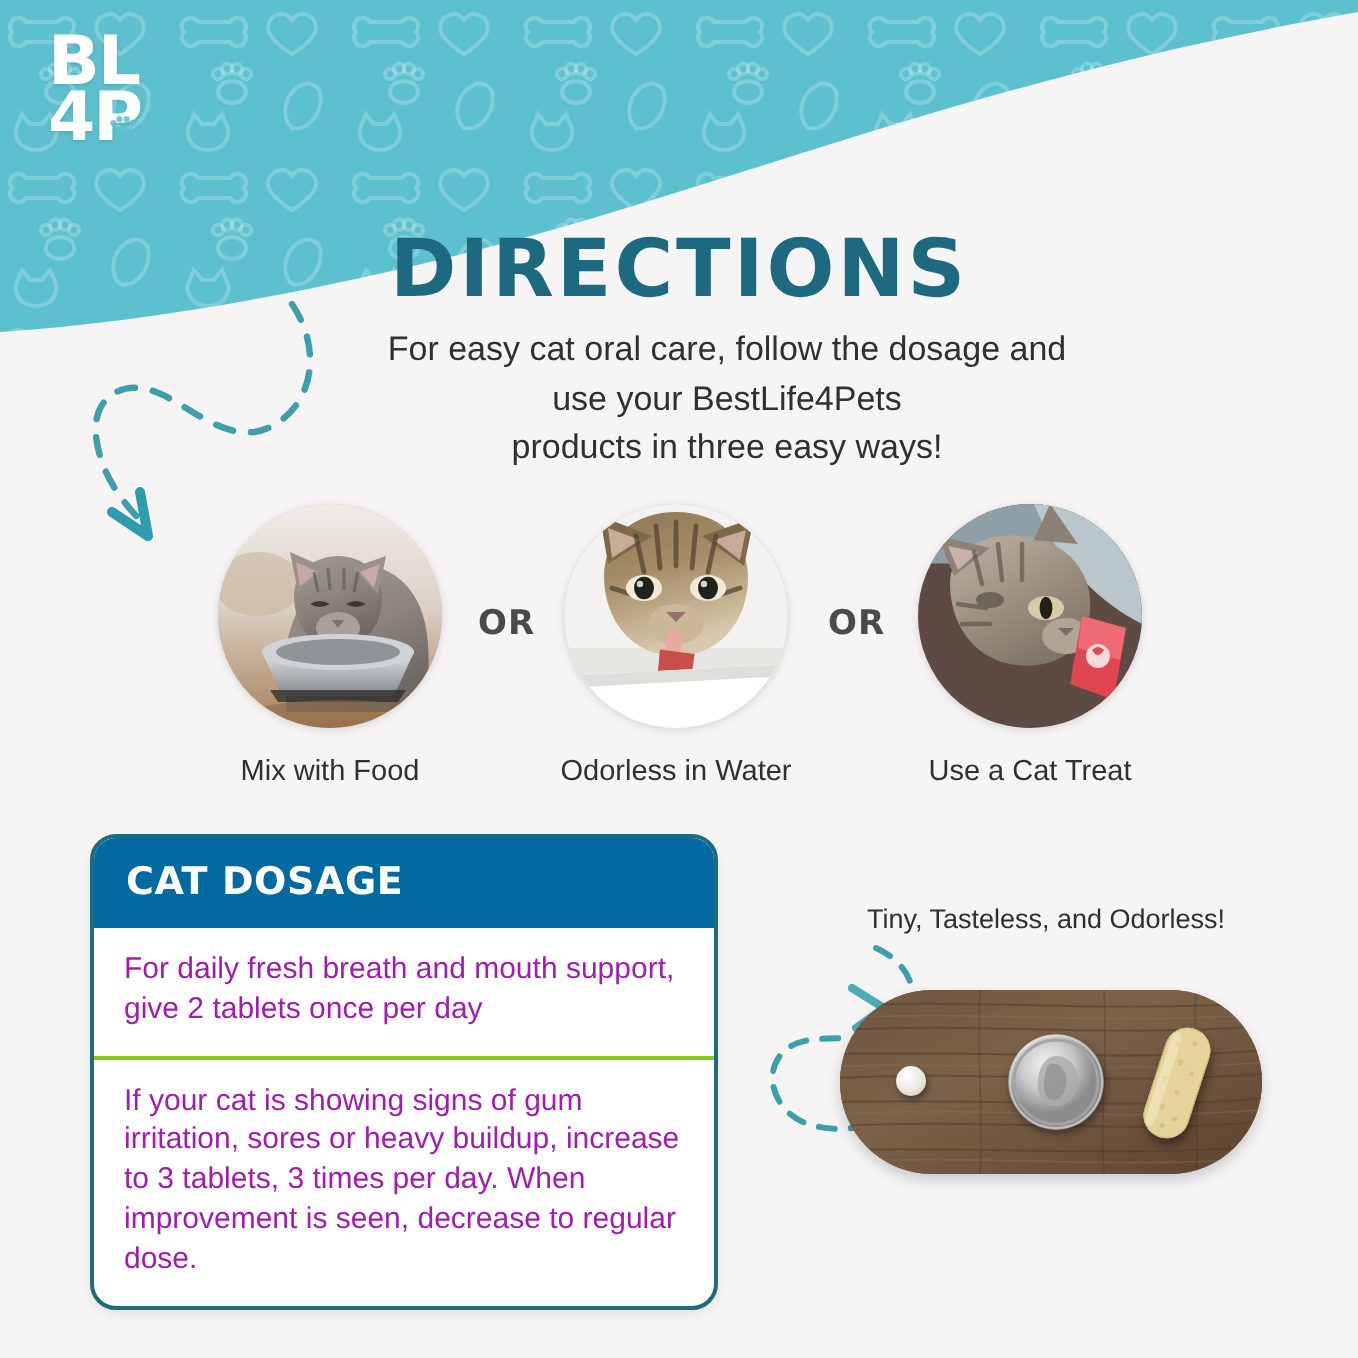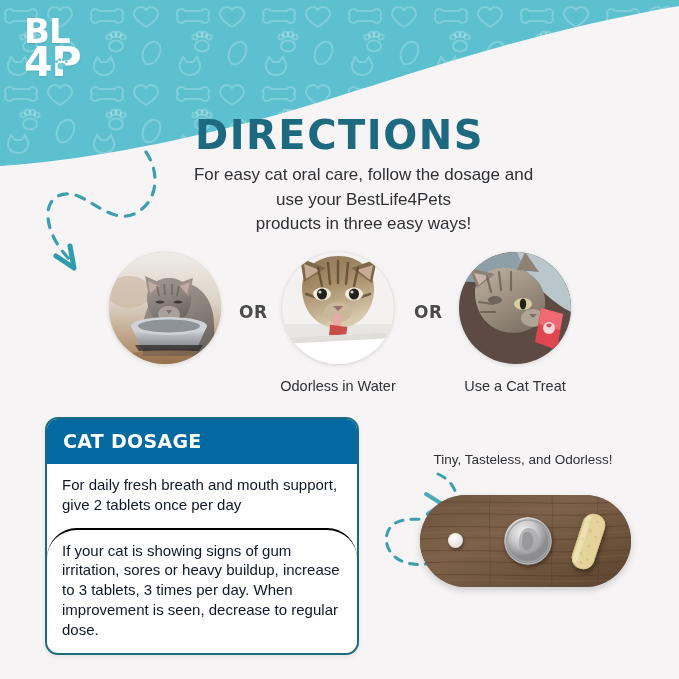--- a/index.html
+++ b/index.html
@@ -19,21 +19,21 @@
   .logo{
     position:absolute;left:24px;top:18px;width:64px;height:66px;
     z-index:5;
   }
   .logo-line{
     color:#ffffff;font-weight:bold;letter-spacing:-1px;line-height:0.82;
     text-shadow:0 1px 2px rgba(0,0,0,.10);
     font-family:"DejaVu Sans", sans-serif;
   }
   .logo-l1{font-size:34px;}
-  .logo-l2{font-size:41px;position:relative;}
+  .logo-l2{font-size:34px;position:relative;}
   .logo-paw{
     position:absolute;left:30px;top:10px;width:15px;height:15px;opacity:.85;
   }
 
   
   .title{
     position:absolute;top:112px;left:0;width:679px;text-align:center;
     font-size:40px;font-weight:bold;letter-spacing:1.5px;color:#1d6a80;
     font-family:"DejaVu Sans", sans-serif;
   }
@@ -71,23 +71,23 @@
     position:absolute;left:45px;top:417px;width:310px;
     border:2px solid #1d6a7d;border-radius:13px;overflow:hidden;
     background:#ffffff;box-shadow:0 2px 5px rgba(0,0,0,.08);
   }
   .dosage-head{
     background:#0369a1;color:#ffffff;font-size:19px;font-weight:bold;
     padding:11px 16px 12px 16px;letter-spacing:.3px;
     font-family:"DejaVu Sans", sans-serif;
   }
   .dosage-row{
-    padding:11px 15px 13px 15px;color:#0f172a;font-size:15px;line-height:1.32;
-  }
-  .dosage-row + .dosage-row{border-top:2px solid #000000;border-radius:30px;}
+    padding:11px 15px 13px 15px;color:#a21caf;font-size:15px;line-height:1.32;
+  }
+  .dosage-row + .dosage-row{border-top:2px solid #84cc16;}
 
   
   .tiny-text{
     position:absolute;left:418px;top:452px;width:210px;text-align:center;
     font-size:13.5px;color:#2f3034;white-space:nowrap;
   }
   .squiggle-right{position:absolute;left:378px;top:470px;width:120px;height:110px;}
   .wood{
     position:absolute;left:420px;top:495px;width:211px;height:92px;
     border-radius:46px;overflow:hidden;
@@ -229,20 +229,21 @@
           <ellipse cx="60" cy="62" rx="11" ry="8" fill="#a9a09a"></ellipse>
           <path d="M57,58 l6,0 l-3,4 z" fill="#7d6f6c"></path>
 
           <path d="M22,74 L98,74 L88,96 L32,96 Z" fill="url(#bowl1)"></path>
           <ellipse cx="60" cy="74" rx="38" ry="9" fill="#cfd3d7"></ellipse>
           <ellipse cx="60" cy="74" rx="31" ry="6.5" fill="#8e9397"></ellipse>
           <path d="M26,93 L94,93 L90,99 L30,99 Z" fill="#2c2a28" opacity=".75"></path>
           <ellipse cx="60" cy="106" rx="46" ry="8" fill="#8d6744" opacity=".55"></ellipse>
         </svg>
       </div>
+      <div class="way-label">Mix with Food</div>
     </div>
 
     <div class="or or-1">OR</div>
 
     <div class="way way-2">
       <div class="circle">
         <svg class="photo" viewBox="0 0 112 112" preserveAspectRatio="xMidYMid slice">
           <defs>
             <linearGradient id="fur2" x1="0" y1="0" x2="0.3" y2="1">
               <stop offset="0%" stop-color="#8d7757"></stop>

